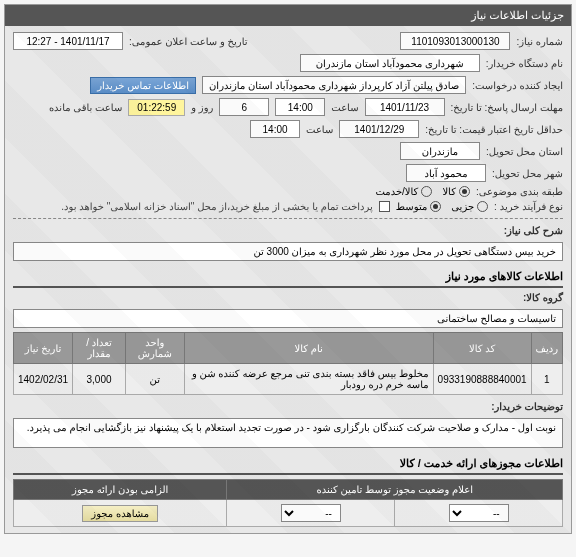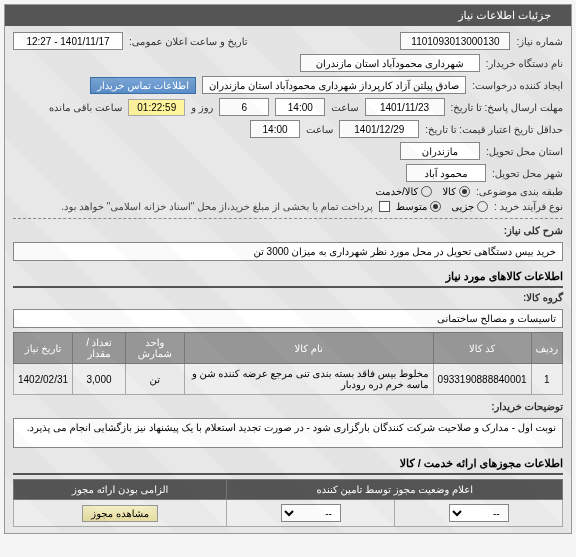--- a/index.html
+++ b/index.html
@@ -10,21 +10,21 @@
   direction: rtl;
   width: 576px;
 }
 .panel {
   border: 1px solid #999;
   margin: 4px;
 }
 .panel-header {
   background: #555;
   color: #fff;
-  padding: 4px 20px;
+  padding: 4px 7px;
   font-size: 11px;
 }
 .panel-body {
   background: #e8e8e8;
   padding: 6px 8px;
 }
 .row {
   display: flex;
   align-items: center;
   gap: 6px;

